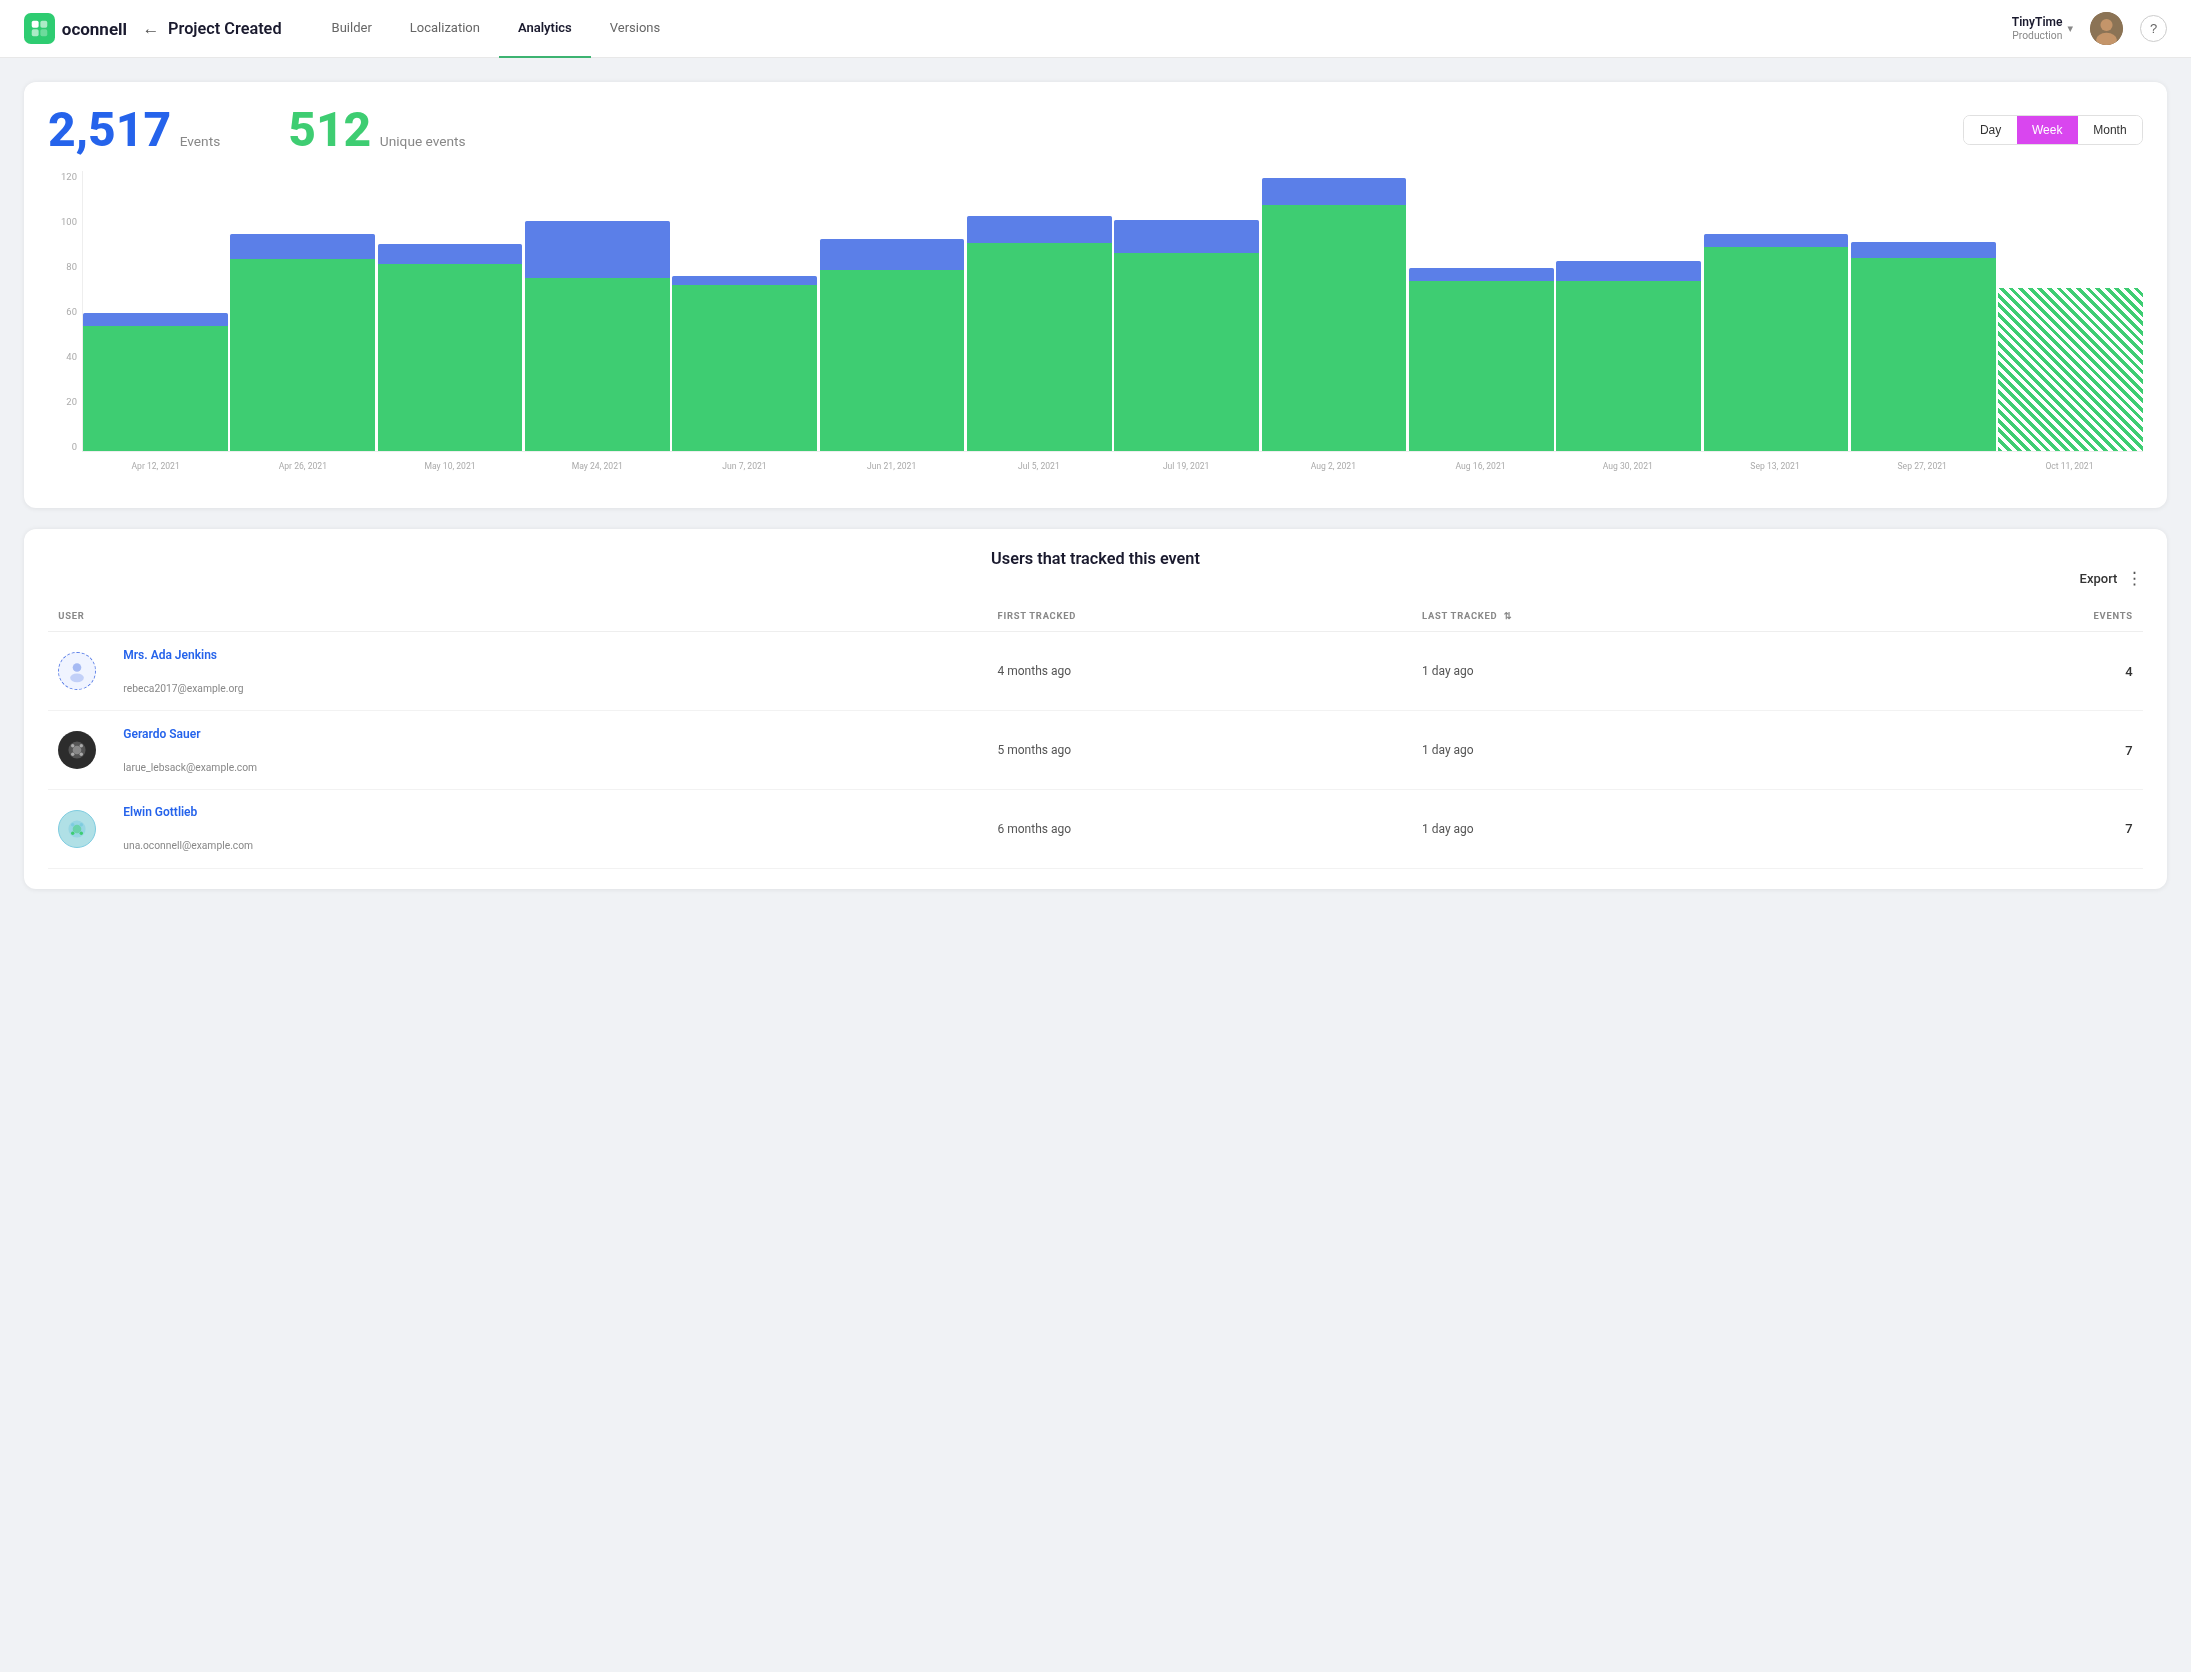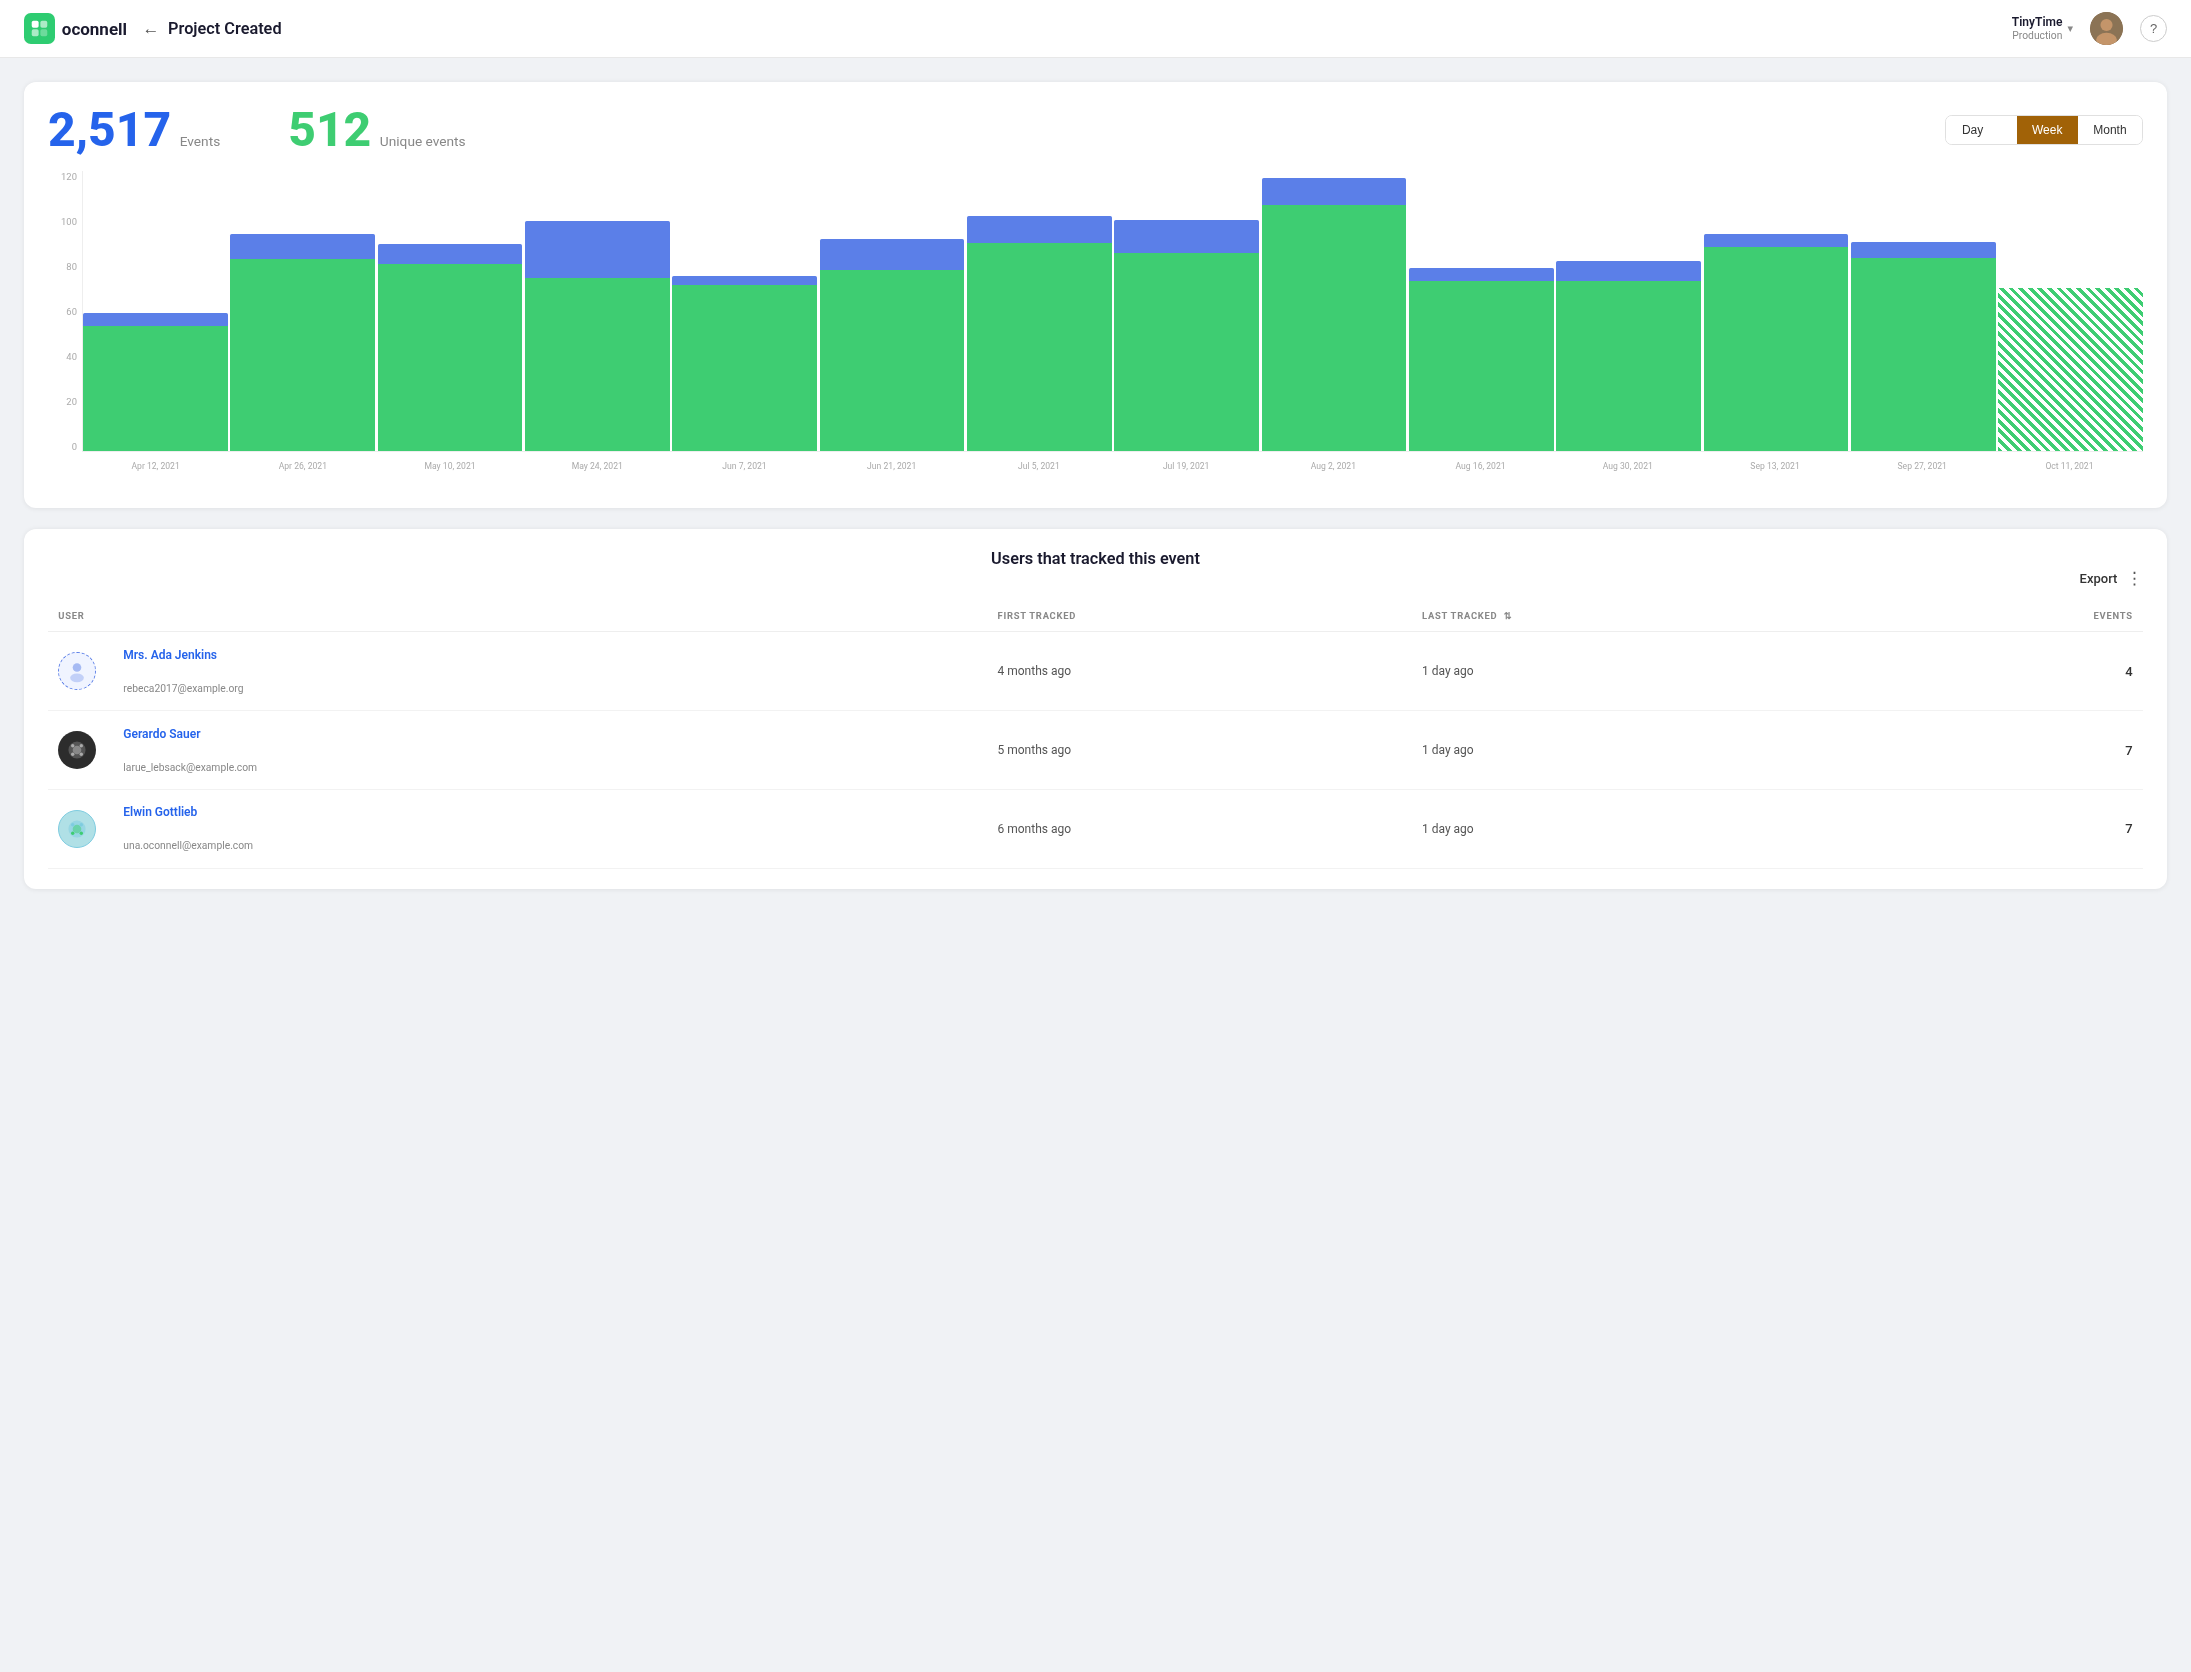--- a/index.html
+++ b/index.html
@@ -30,21 +30,21 @@
 
     
     .stats-row { display: flex; align-items: center; margin-bottom: 17px; }
     .stat-block { display: flex; align-items: baseline; gap: 8.6px; }
     .stat-number-events { font-size: 48px; font-weight: 800; color: #2563eb; line-height: 1; }
     .stat-label { font-size: 13.7px; color: #888; font-weight: 400; }
     .stat-number-unique { font-size: 48px; font-weight: 800; color: #3ecd72; line-height: 1; }
     .stat-divider { flex: 1; }
     .time-buttons { display: flex; border: 0.9px solid #e0e0e0; border-radius: 6.8px; overflow: hidden; }
     .time-btn { padding: 6.8px 15.4px; font-size: 12px; cursor: pointer; border: none; background: #fff; color: #333; }
-    .time-btn.active { background: #a16207; color: #fff; margin-left: 18px; }
+    .time-btn.active { background: #d946ef; color: #fff; }
 
     
     .chart-area { position: relative; height: 308px; margin-top: 6.8px; }
     .chart-y-axis { position: absolute; left: 0; top: 0; bottom: 27px; width: 34px; display: flex; flex-direction: column-reverse; justify-content: space-between; }
     .y-label { font-size: 9.4px; color: #aaa; text-align: right; padding-right: 5.1px; }
     .chart-inner { position: absolute; left: 34px; right: 0; top: 0; bottom: 27px; display: flex; align-items: flex-end; gap: 2.6px; border-left: 0.9px solid #eee; border-bottom: 0.9px solid #eee; }
     .x-labels { position: absolute; left: 34px; right: 0; bottom: 0; height: 27px; display: flex; align-items: center; gap: 0; }
     .x-label { font-size: 8.6px; color: #aaa; text-align: center; flex: 1; }
     .bar-group { flex: 1; display: flex; flex-direction: column; align-items: stretch; justify-content: flex-end; height: 100%; gap: 0; }
     .bar-top { background: #5b7fe8; border-radius: 1.7px 1.7px 0 0; width: 100%; }
@@ -85,20 +85,26 @@
         <rect x="2" y="2" width="8" height="8" rx="2" fill="white"></rect>
         <rect x="12" y="2" width="8" height="8" rx="2" fill="white" opacity="0.6"></rect>
         <rect x="2" y="12" width="8" height="8" rx="2" fill="white" opacity="0.6"></rect>
         <rect x="12" y="12" width="8" height="8" rx="2" fill="white" opacity="0.3"></rect>
       </svg>
     </div>
     <span class="logo-text">oconnell</span>
   </div>
   <button class="back-btn">←</button>
   <span class="project-title">Project Created</span>
+  <nav class="nav-tabs">
+    <a class="nav-tab">Builder</a>
+    <a class="nav-tab">Localization</a>
+    <a class="nav-tab active">Analytics</a>
+    <a class="nav-tab">Versions</a>
+  </nav>
   <div class="header-right">
     <div class="project-info">
       <div>
         <div class="project-name">TinyTime</div>
         <div class="project-env">Production</div>
       </div>
       <span style="color:#888;font-size:11px;">▾</span>
     </div>
     <div class="avatar">
       <svg width="33" height="33" viewBox="0 0 38 38">

